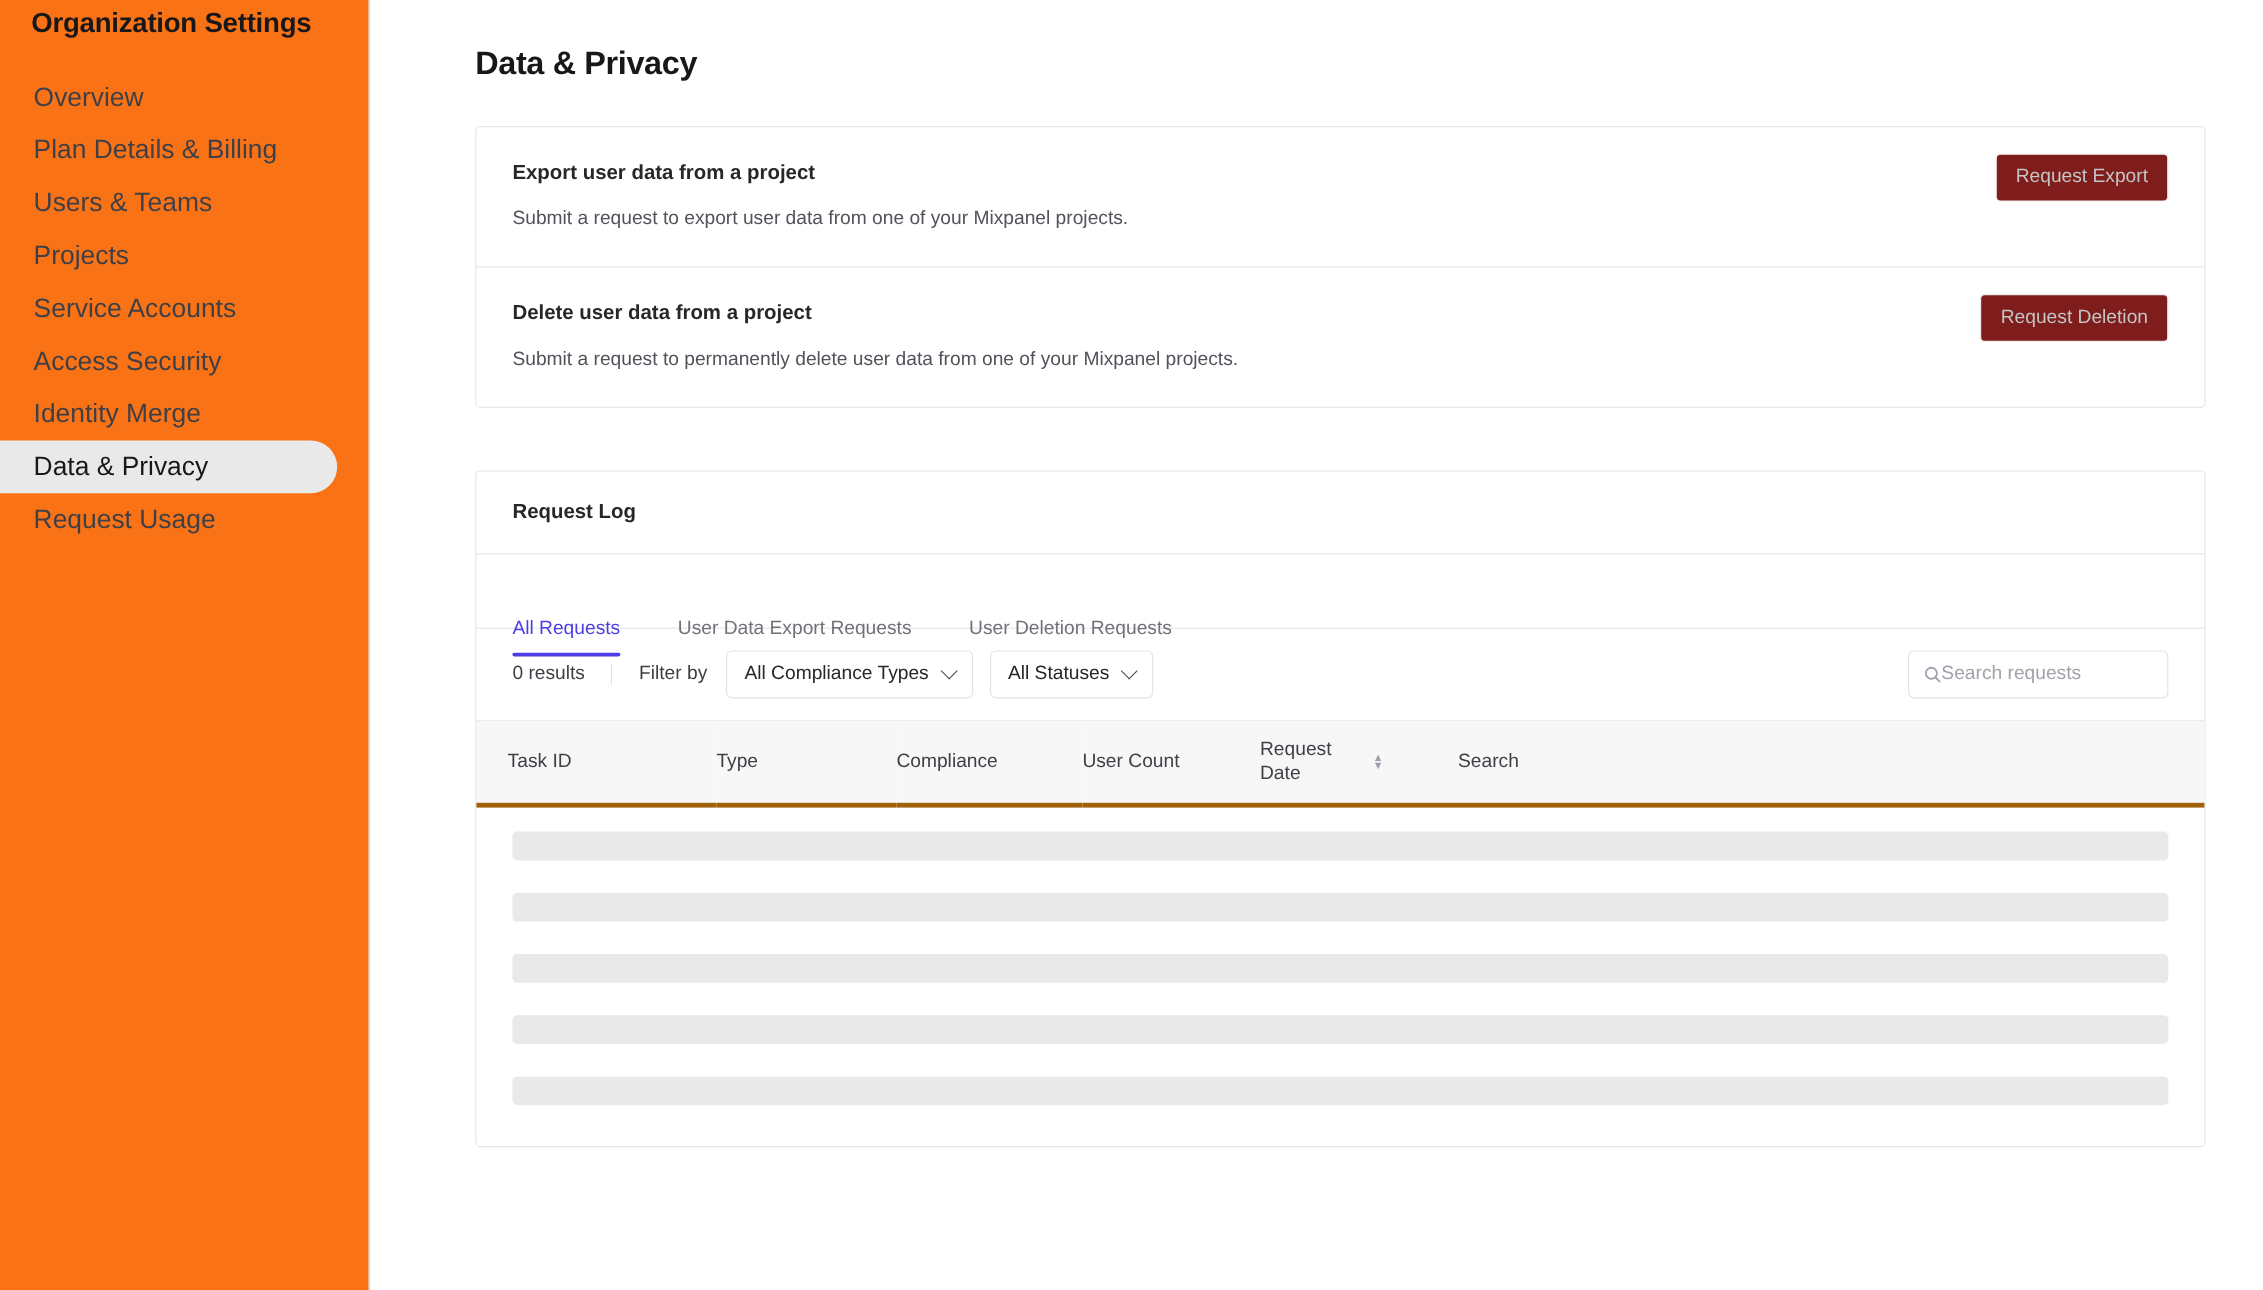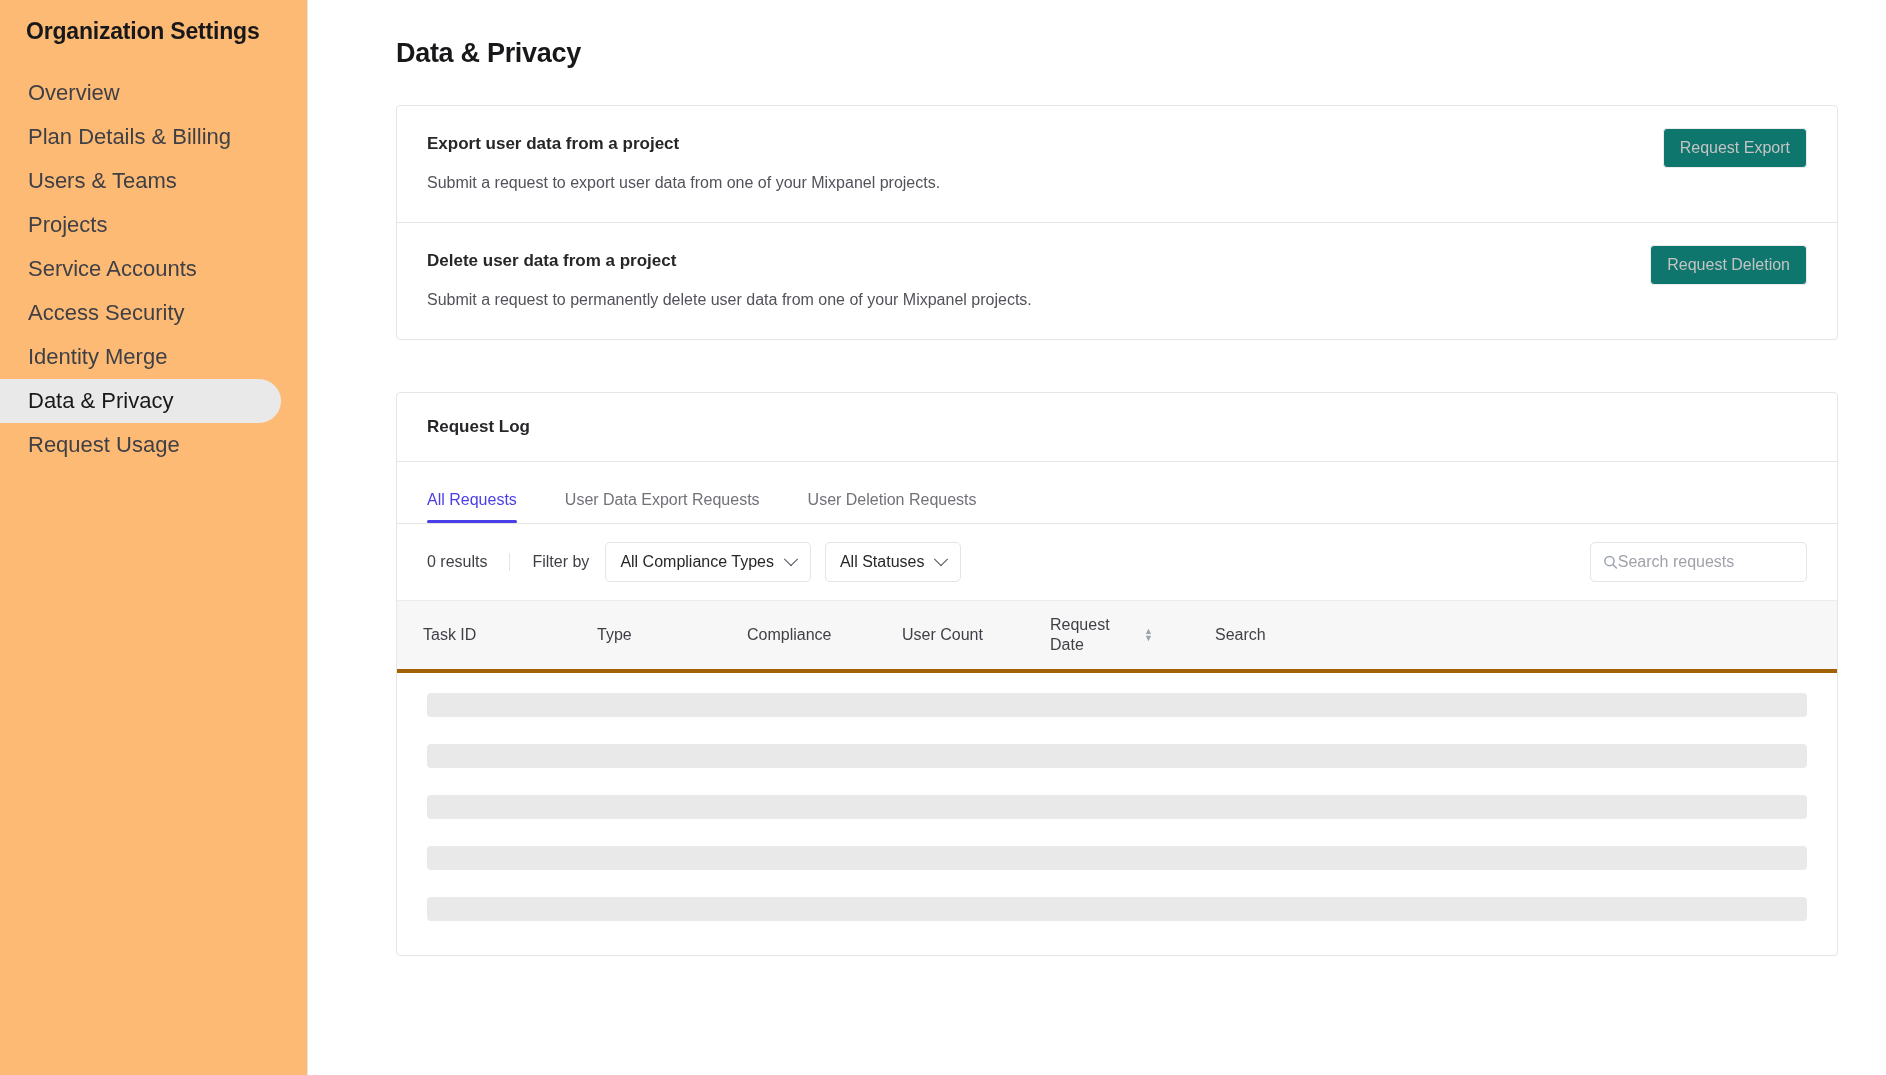--- a/index.html
+++ b/index.html
@@ -15,23 +15,23 @@
     display: flex;
     width: 1886px;
     height: 1075px;
   }
 
   
   .sidebar {
     width: 308px;
     min-width: 308px;
     height: 100%;
-    background: #fdba74;
+    background: #f97316;
     border-right: 1px solid #e5e5e5;
-    padding-top: 18px;
+    padding-top: 6px;
   }
   .sidebar-title {
     font-size: 23px;
     font-weight: bold;
     color: #18181b;
     padding: 0 26px;
     margin-bottom: 26px;
     letter-spacing: -0.2px;
   }
   .nav-list { list-style: none; }
@@ -85,21 +85,21 @@
   }
   .request-row p {
     font-size: 16px;
     color: #52525b;
   }
   .ghost-btn {
     position: absolute;
     right: 30px;
     top: 22px;
     border: 1px solid #ececec;
-    background: #0f766e;
+    background: #7f1d1d;
     color: #c4c4c4;
     font-size: 16px;
     font-family: "Liberation Sans", sans-serif;
     border-radius: 4px;
     padding: 10px 16px;
     cursor: default;
   }
 
   .log-card { margin-top: 52px; }
   .log-header {
@@ -117,21 +117,21 @@
     padding: 0 30px;
     height: 62px;
     border-bottom: 1px solid #e6e6e6;
   }
   .tab {
     font-size: 16px;
     color: #71717a;
     padding-bottom: 14px;
     cursor: pointer;
     position: relative;
-    top: 0;
+    top: 24px;
   }
   .tab.active { color: #4b3ee6; }
   .tab.active::after {
     content: "";
     position: absolute;
     left: 0; right: 0; bottom: 0;
     height: 3px;
     background: #4b3ee6;
     border-radius: 2px;
   }

